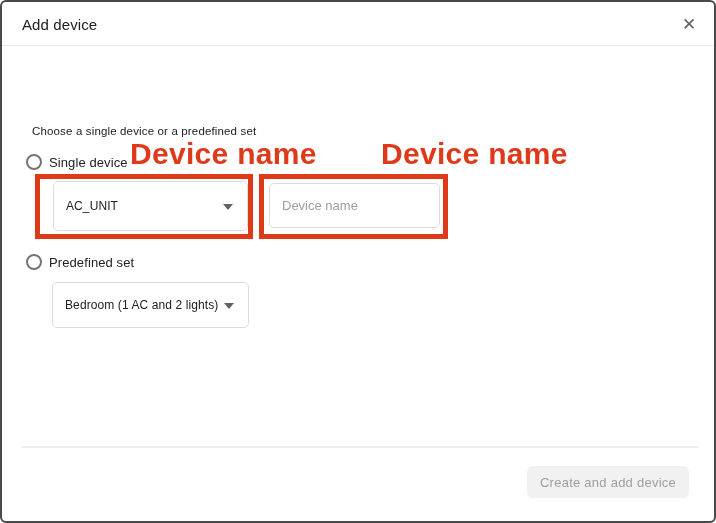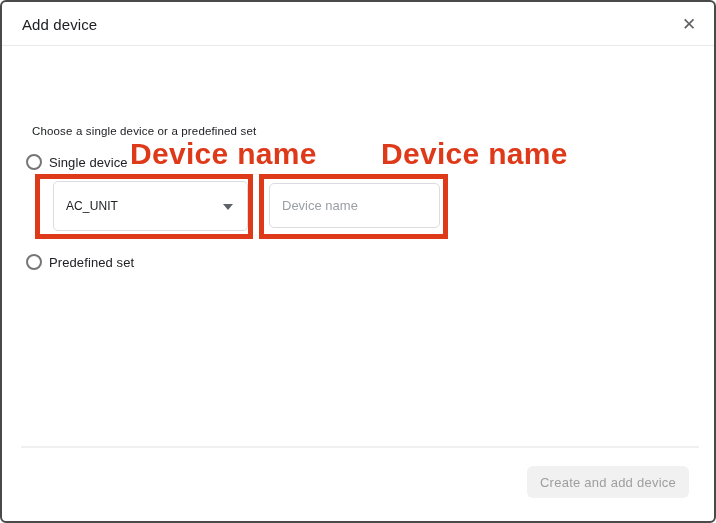--- a/index.html
+++ b/index.html
@@ -177,20 +177,24 @@
       <span class="caret"></span>
     </div>
 
     <input class="text-input" type="text" value="" placeholder="Device name" style="">
 
     <div class="radio-row predef">
       <span class="radio-circle"></span>
       <span class="radio-label">Predefined set</span>
     </div>
 
+    <div class="select-box predef-set">
+      <span class="select-value">Bedroom (1 AC and 2 lights)</span>
+      <span class="caret"></span>
+    </div>
 
     <div class="annotation-box type"></div>
     <div class="annotation-box name"></div>
     <div class="annotation-text type">Device name</div>
     <div class="annotation-text name">Device name</div>
 
   </div>
 
   <div class="footer-divider"></div>
   <button class="submit-btn" disabled="">Create and add device</button>

